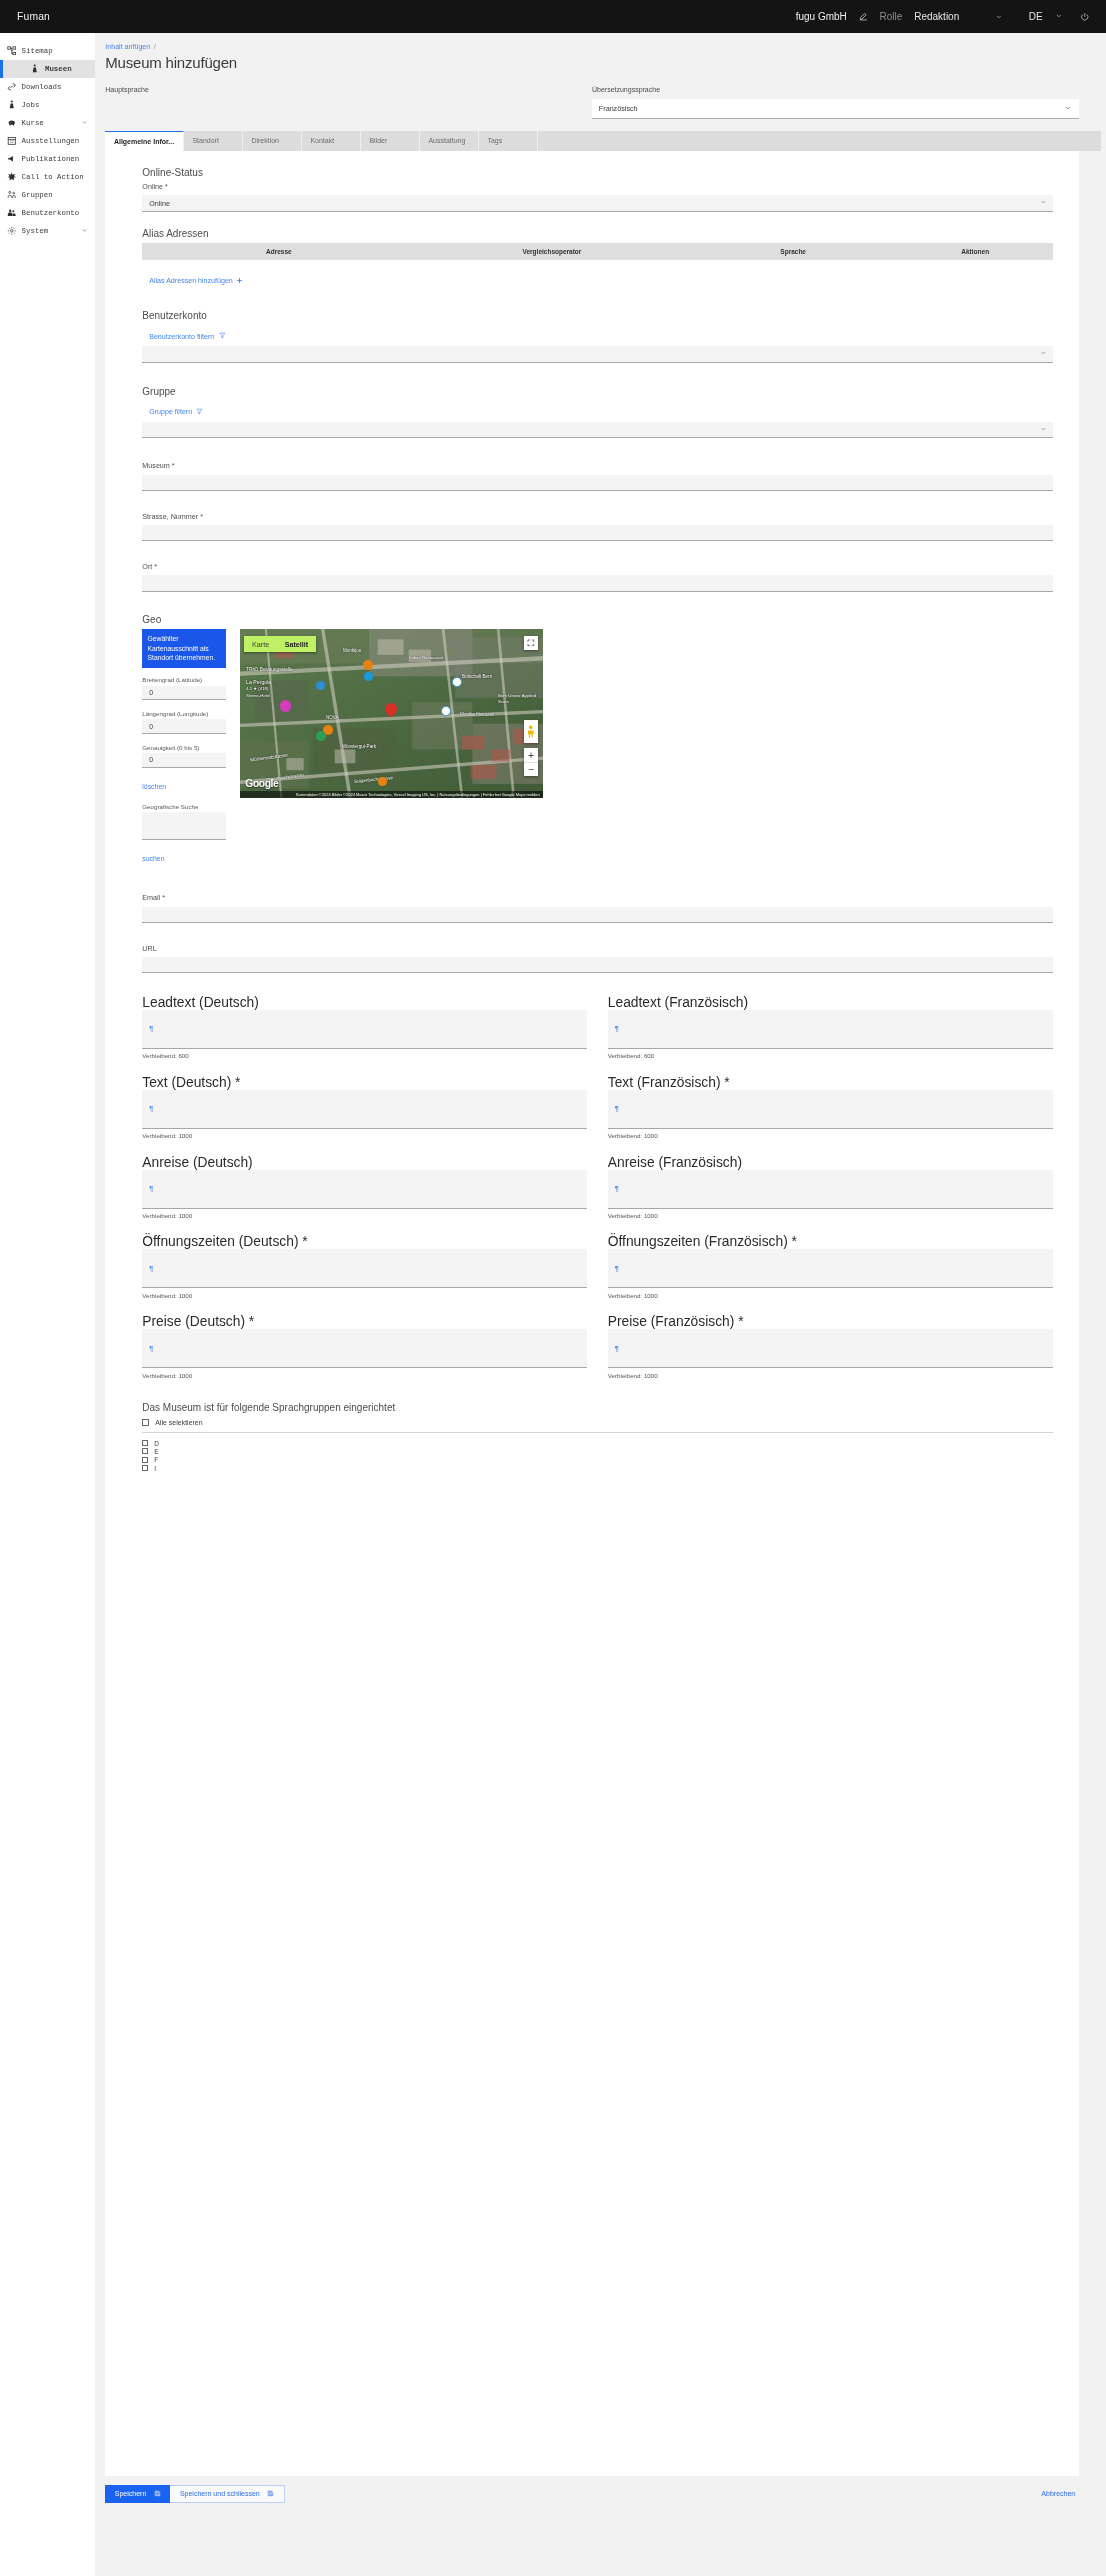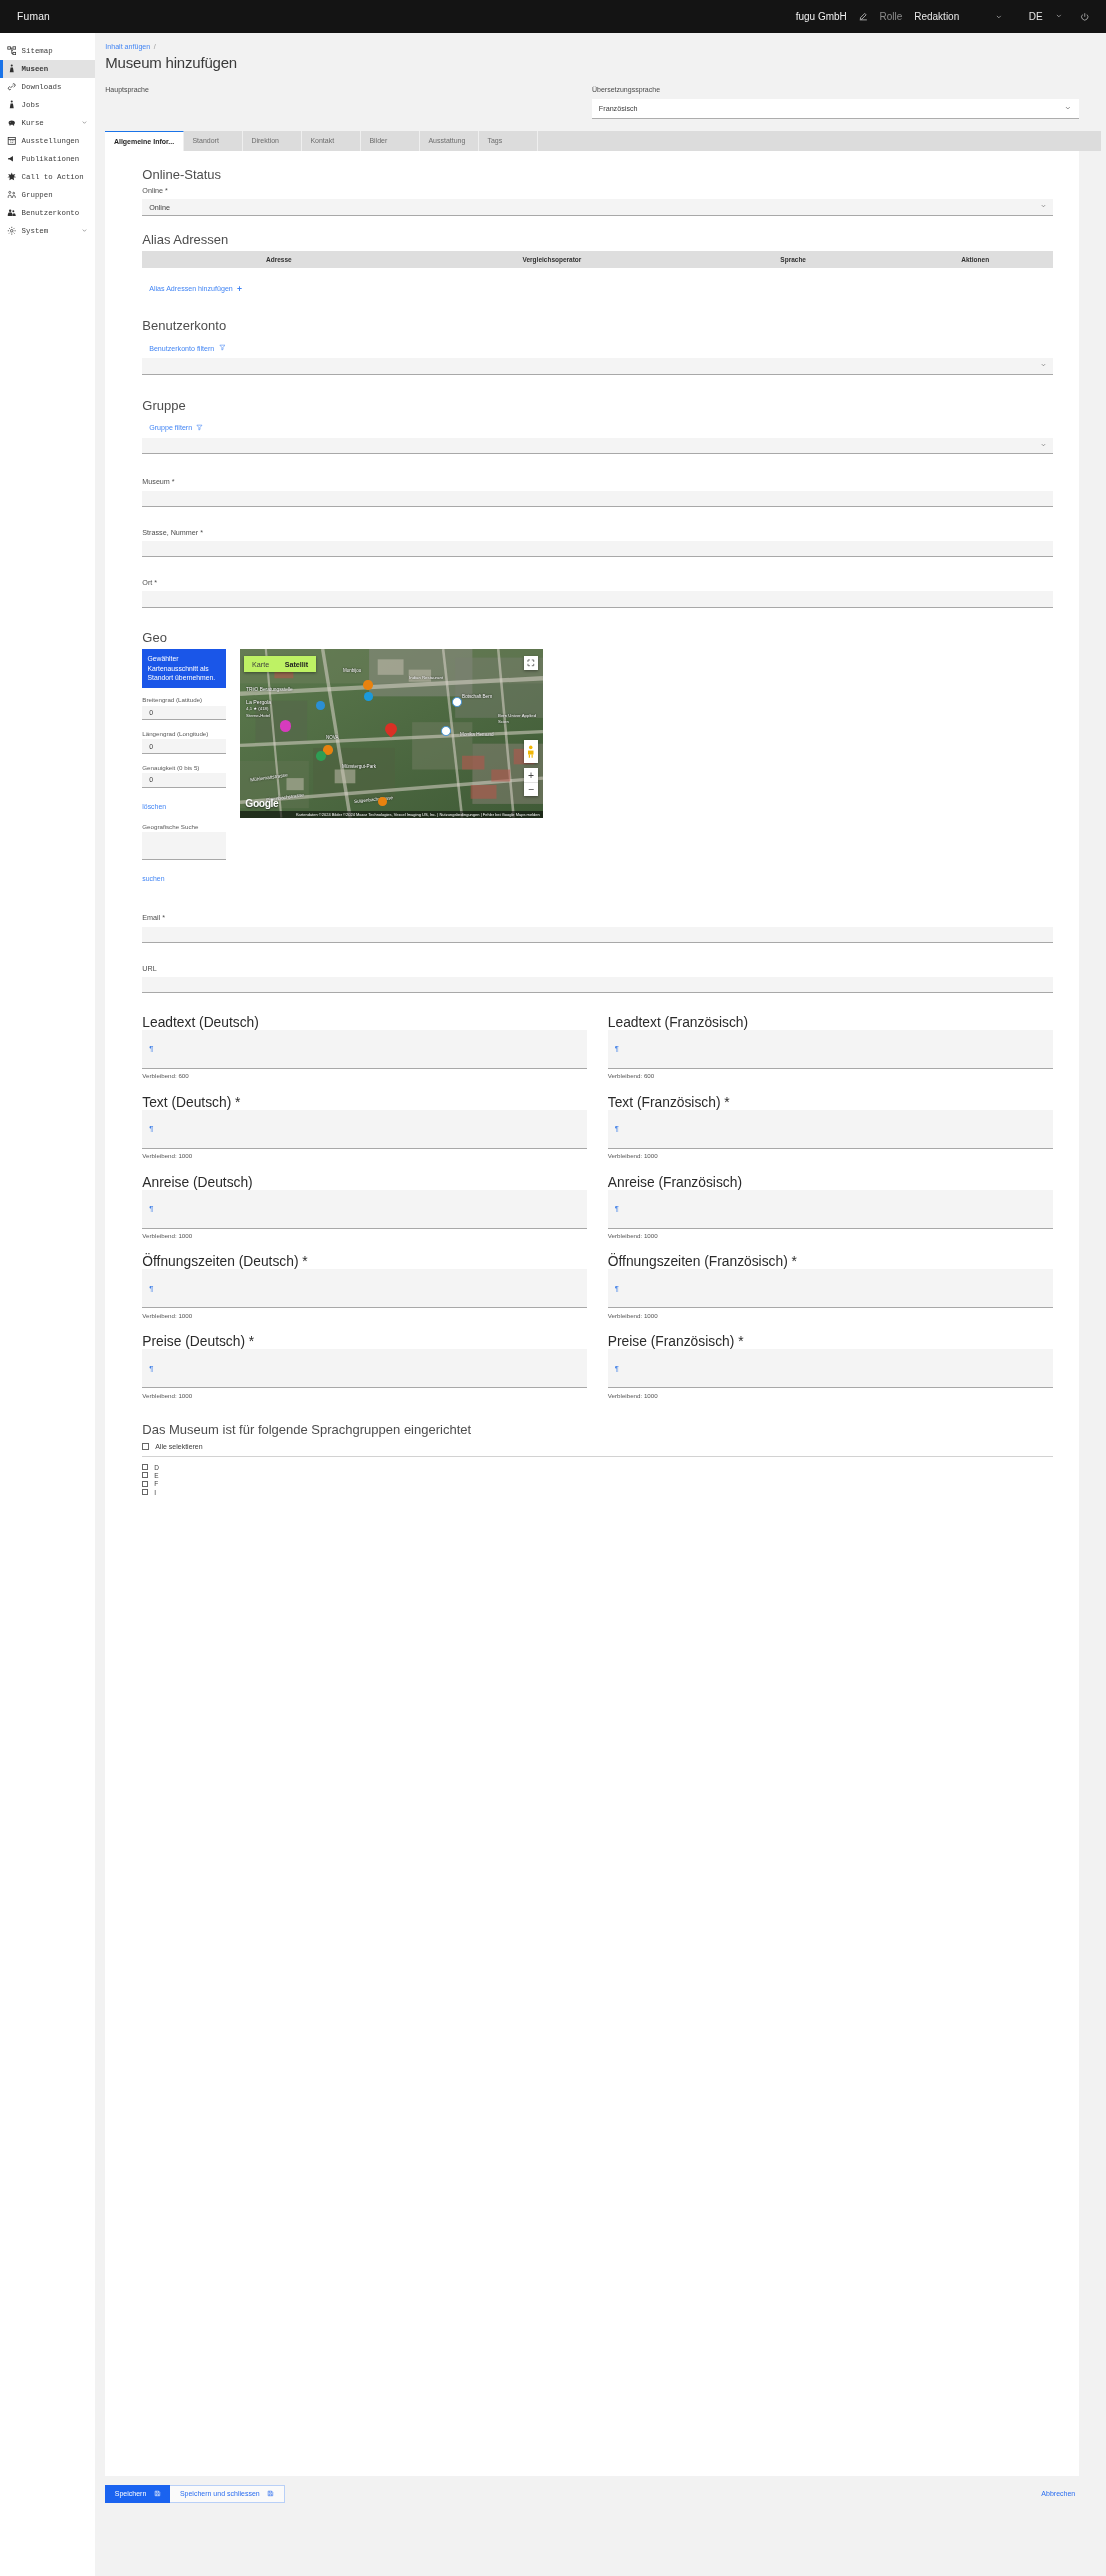--- a/index.html
+++ b/index.html
@@ -58,20 +58,21 @@
   }
   .nav-item .nav-ico {
     width: 13px; flex:0 0 13px;
     display:flex; align-items:center; justify-content:center;
     color:#2f2f2f;
   }
   .nav-item .nav-label { padding-left: 3.4px; font-family: Liberation Mono, monospace; }
   .nav-item.active {
     background:#e2e2e2;
     font-weight:bold;
+    justify-content:center;
   }
   .nav-item.active:before {
     content:""; position:absolute; left:0; top:0; bottom:0; width:2.6px; background:#1a73e8;
   }
   .nav-item .chev { margin-left:auto; margin-right:6.9px; color:#777; font-size:6.9px; }
   svg.ni { width:9.5px; height:9.5px; display:block; }
 
   
   .content {
     flex: 1 1 auto;
@@ -147,21 +148,21 @@
 
   
   .panel {
     background:#ffffff;
     margin: 0 22.4px 0 10.3px;
     padding: 15.5px 0 22.4px 0;
     min-height: 2325px;
   }
   .inner { padding-left: 37px; padding-right: 26px; }
 
-  .section-title { font-size:13px; color:#4d4d4d; margin: 0 0 4.3px 0; }
+  .section-title { font-size:10px; color:#4d4d4d; margin: 0 0 4.3px 0; }
   .field { margin-bottom: 16.4px; }
   .field > .lbl { font-size:7.2px; color:#4d4d4d; margin-bottom:4.3px; display:block; }
   .ctl {
     background:#f4f4f4;
     border:0;
     border-bottom:0.9px solid #a8a8a8;
     height: 16.4px;
     width: 100%;
     display:flex; align-items:center;
     padding: 0 6.9px;

